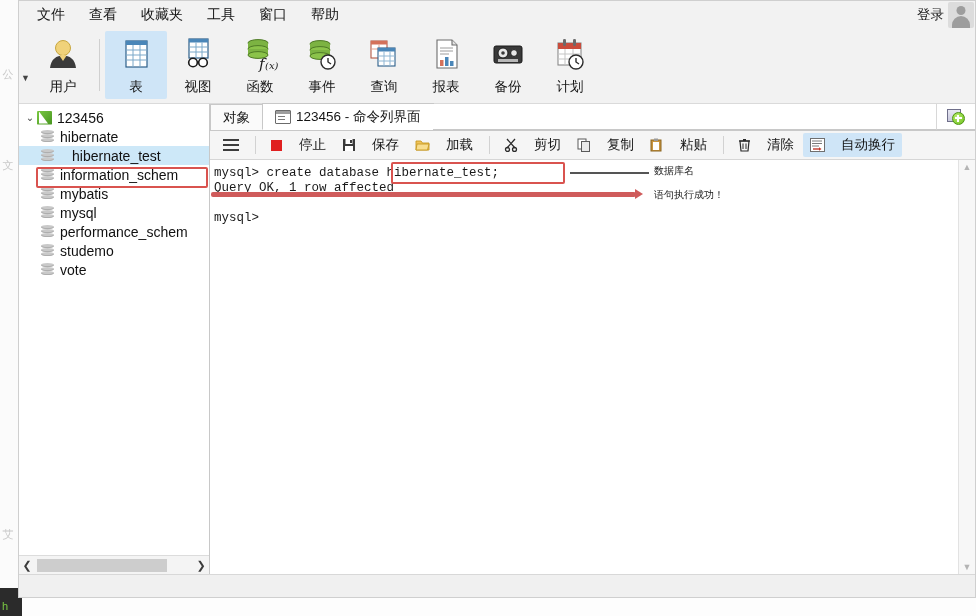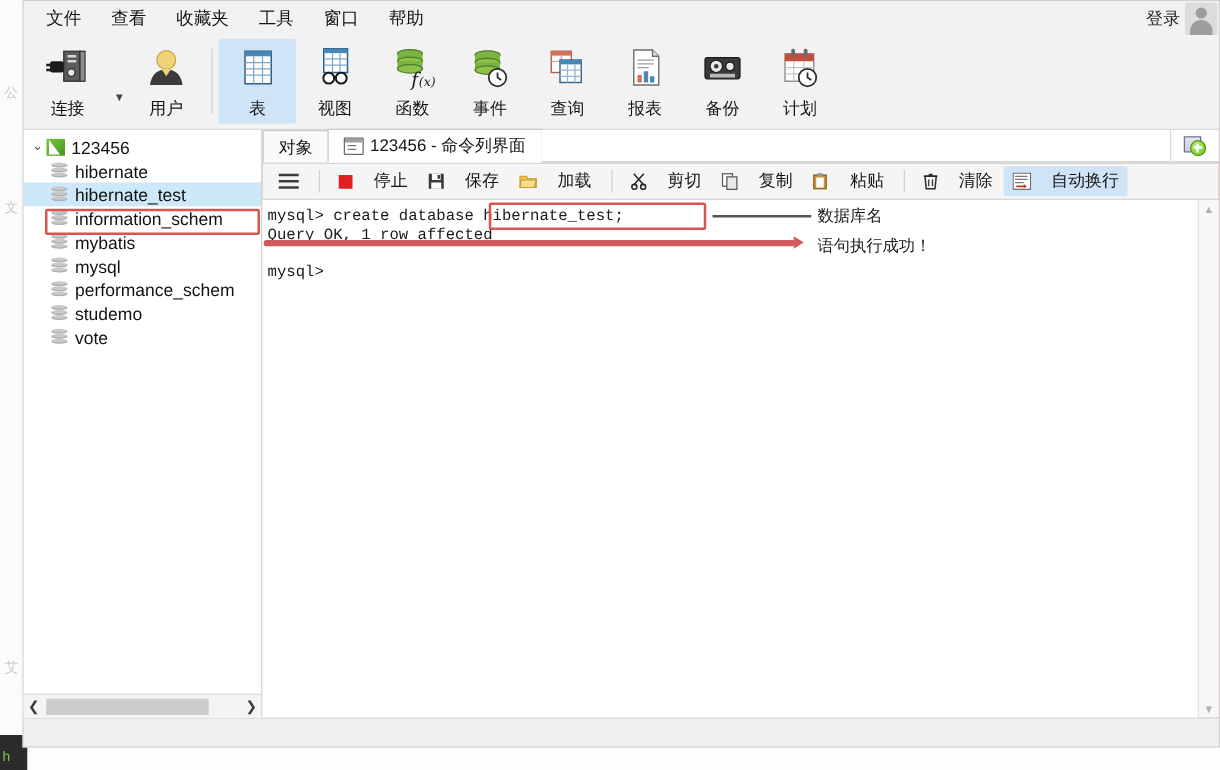--- a/index.html
+++ b/index.html
@@ -127,21 +127,21 @@
   .sidebar {
     width: 190px; flex: 0 0 190px; background:#ffffff;
     border-right: 1px solid #c8c8c8;
     display:flex; flex-direction:column; min-height:0; position: relative;
   }
   .tree { flex:1 1 auto; overflow:hidden; padding-top: 4px; position: relative; }
   .tree-row {
     height: 19px; display:flex; align-items:center; white-space:nowrap;
     font-size: 14px; color:#111; padding-left: 4px;
   }
-  .tree-row.selected { background:#cde8f8; }
+  .tree-row.selected { background:#cde8f8;gap:12px; }
   .chev {
     width:14px; text-align:center; color:#4a4a4a; font-size:10px; flex:0 0 14px;
   }
   .conn-icon {
     width:15px; height:14px; margin-right:5px; flex:0 0 15px; position:relative;
   }
   .conn-icon::before{
     content:""; position:absolute; inset:0;
     background:linear-gradient(135deg,#7ac943 0%,#47941f 100%);
     clip-path: polygon(0 0, 100% 0, 100% 100%, 0 100%);
@@ -259,21 +259,21 @@
     position:absolute; height:2px; background:#555; pointer-events:none;
   }
   .anno-arrow {
     position:absolute; height:5px; background:#cf5b5b; border-radius:2px; pointer-events:none;
   }
   .anno-arrow::after{
     content:""; position:absolute; right:-7px; top:-3px;
     border-left:8px solid #cf5b5b; border-top:5px solid transparent; border-bottom:5px solid transparent;
   }
   .anno-text {
-    position:absolute; font-size:13px; color:#1b1b1b; white-space:nowrap;
+    position:absolute; font-size:10px; color:#1b1b1b; white-space:nowrap;
   }
 
   
   .statusbar {
     height:22px; flex:0 0 22px; background:#f0f0f0; border-top:1px solid #d8d8d8;
     display:flex; align-items:center; padding-left:8px; font-size:12px; color:#444;
   }
 </style>
 </head>
 <body>
@@ -299,35 +299,20 @@
       <div class="menu-item">窗口</div>
       <div class="menu-item">帮助</div>
       <div class="login-wrap">
         <div class="login-text">登录</div>
         <div class="avatar"></div>
       </div>
     </div>
 
     <div class="toolbar">
 
-      <div class="tb-btn wide">
-        <div class="tb-icon">
-          <svg width="38" height="36" viewBox="0 0 38 36">
-            <rect x="16" y="4" width="13" height="24" fill="#5b5b5b" stroke="#303030" stroke-width="1"></rect>
-            <rect x="29" y="4" width="4" height="24" fill="#8d8d8d" stroke="#303030" stroke-width="1"></rect>
-            <rect x="19" y="7" width="7" height="2" fill="#d8d8d8"></rect>
-            <rect x="19" y="11" width="7" height="2" fill="#d8d8d8"></rect>
-            <circle cx="22" cy="21" r="3" fill="#e8e8e8" stroke="#303030" stroke-width="1"></circle>
-            <rect x="5" y="12" width="11" height="9" rx="2" fill="#1a1a1a"></rect>
-            <rect x="2" y="14" width="4" height="2" fill="#1a1a1a"></rect>
-            <rect x="2" y="18" width="4" height="2" fill="#1a1a1a"></rect>
-          </svg>
-        </div>
-        <div class="tb-label">连接</div>
-      </div>
       <div class="tb-caret">▼</div>
 
       <div class="tb-btn">
         <div class="tb-icon">
           <svg width="38" height="36" viewBox="0 0 38 36">
             <circle cx="19" cy="11" r="7.5" fill="#f0d27a" stroke="#c8a73f" stroke-width="1"></circle>
             <path d="M6 31 C7 22 12.5 18.5 19 18.5 C25.5 18.5 31 22 32 31 Z" fill="#3b3b3b"></path>
             <path d="M15.5 18.8 L19 24 L22.5 18.8 L19 17.5 Z" fill="#f0d27a"></path>
           </svg>
         </div>

